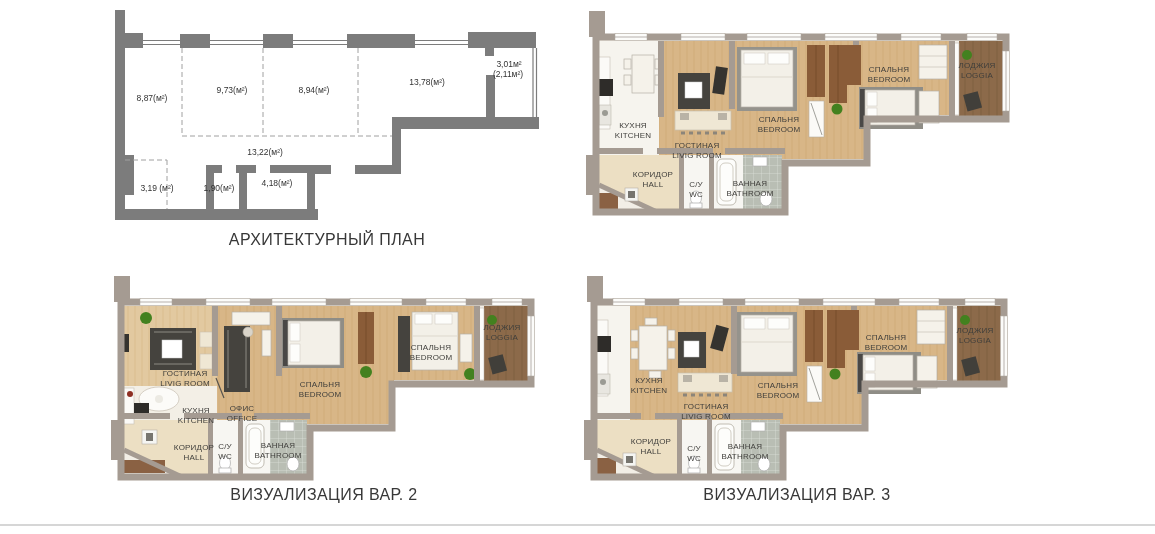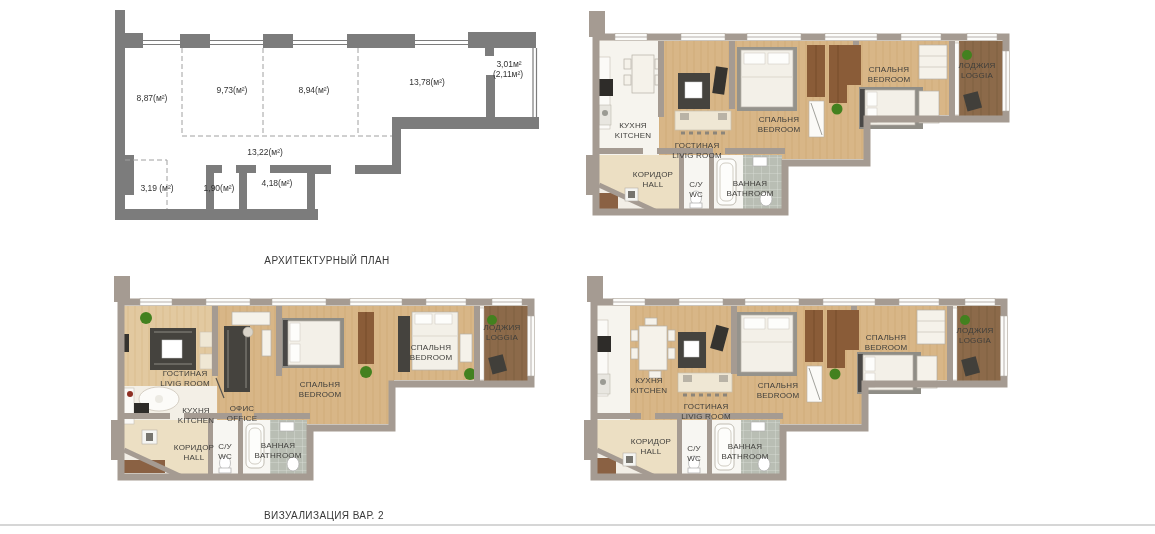--- a/index.html
+++ b/index.html
@@ -1,20 +1,20 @@
 <!DOCTYPE html>
 <html><head>
 <meta charset="utf-8">
 <style>
   html,body{margin:0;padding:0;background:#fff;}
   #sheet{position:relative;width:1155px;height:534px;background:#ffffff;overflow:hidden;
          font-family:"Liberation Sans",sans-serif;}
   .panel{position:absolute;}
-  .ttl{position:absolute;text-align:center;font-size:10px;letter-spacing:.4px;
-       color:#383838;font-family:"Liberation Sans",sans-serif;margin-top:24px;}
+  .ttl{position:absolute;text-align:center;font-size:16px;letter-spacing:.4px;
+       color:#383838;font-family:"Liberation Sans",sans-serif;}
   .divider{position:absolute;left:0;top:524px;width:1155px;height:2px;background:#d6d6d6;}
   text{font-family:"Liberation Sans",sans-serif;}
   .vl{font-size:8px;fill:#3f3e3b;text-anchor:middle;letter-spacing:.2px;}
   .al{font-size:8.5px;fill:#333;text-anchor:middle;}
   .wl{fill:#a59b92;}
   .aw{fill:#7c7c7c;}
   .win{fill:#fcfcfa;stroke:#b0a89e;stroke-width:.5;}
   .furn-w{fill:#f5f2ea;stroke:#b5b0a5;stroke-width:.7;}
   .brn{fill:#8a5c38;}
   .grn{fill:#43811f;}
@@ -486,15 +486,16 @@
       <text class="vl" x="68" y="184">HALL</text>
       <text class="vl" x="111" y="181">С/У</text>
       <text class="vl" x="111" y="191">WC</text>
       <text class="vl" x="162" y="179">ВАННАЯ</text>
       <text class="vl" x="162" y="189">BATHROOM</text>
     </g>
   </svg>
 
   <div class="ttl" style="left:115px;top:231px;width:424px">АРХИТЕКТУРНЫЙ ПЛАН</div>
   <div class="ttl" style="left:110px;top:486px;width:428px">ВИЗУАЛИЗАЦИЯ ВАР. 2</div>
+  <div class="ttl" style="left:583px;top:486px;width:428px">ВИЗУАЛИЗАЦИЯ ВАР. 3</div>
 
   <div class="divider"></div>
 </div>
 
 </body></html>

